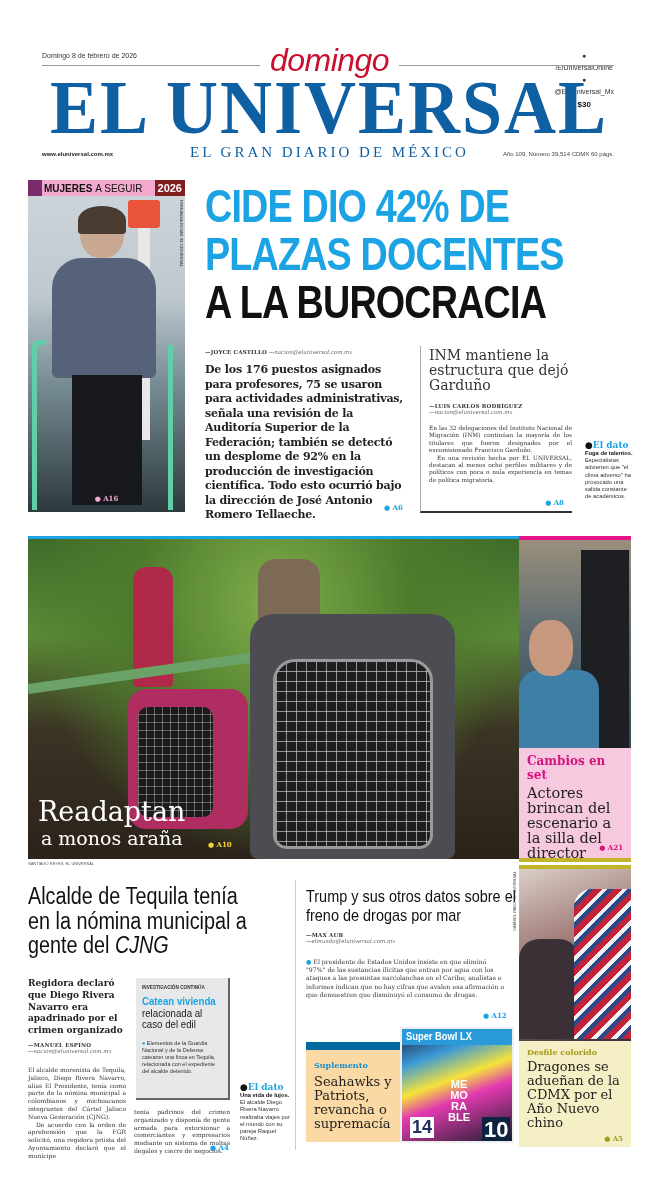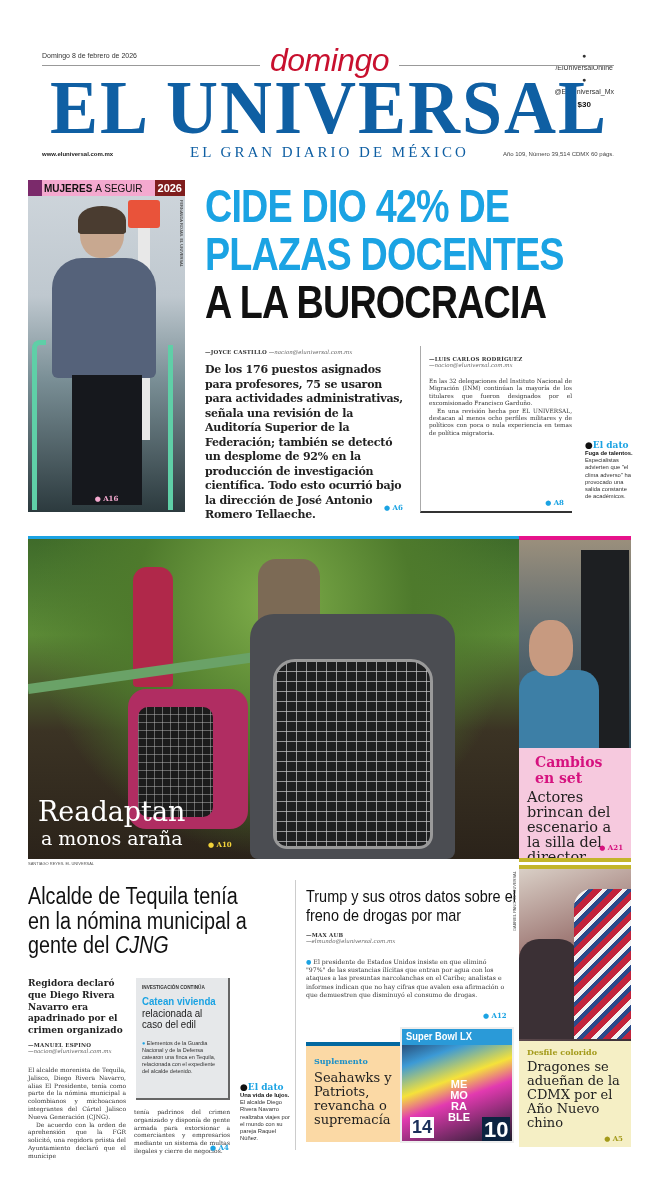--- a/index.html
+++ b/index.html
@@ -95,21 +95,21 @@
   .photo-credit { left: 28px; top: 861px; font-family: "Liberation Sans", sans-serif; font-size: 4px; color: #555; }
 
   
   .cambios { left: 519px; top: 536px; width: 112px; height: 326px; }
   .cambios .topbar { position: absolute; left: 0; top: 0; width: 112px; height: 4px; background: #e6128a; }
   .cambios .photo { position: absolute; left: 0; top: 4px; width: 112px; height: 208px; background: linear-gradient(180deg, #9a8f7c 0%, #5c6a70 45%, #2e4a5a 100%); overflow: hidden; }
   .cambios .photo .face { position: absolute; left: 10px; top: 80px; width: 44px; height: 56px; border-radius: 45%; background: #c79a80; }
   .cambios .photo .shirt { position: absolute; left: 0; top: 130px; width: 80px; height: 80px; background: #3d7fa6; border-radius: 20px 20px 0 0; }
   .cambios .photo .cam { position: absolute; left: 62px; top: 10px; width: 48px; height: 200px; background: #1d1f22; }
   .cambios .pinkbox { position: absolute; left: 0; top: 212px; width: 112px; height: 110px; background: #f6c9de; padding: 6px 8px; }
-  .cambios .kicker { font-family: "DejaVu Serif", serif; font-weight: bold; font-size: 14px; color: #d6127f; margin-left: 8px; }
+  .cambios .kicker { font-family: "DejaVu Serif", serif; font-weight: bold; font-size: 12px; color: #d6127f; }
   .cambios .hl { margin-top: 4px; font-family: "DejaVu Serif", serif; font-size: 14.5px; line-height: 15px; color: #222; }
   .cambios .ref { position: absolute; right: 8px; bottom: 6px; font-size: 7px; font-weight: bold; color: #d6127f; margin-top: 25px; }
   .cambios .botbar { position: absolute; left: 0; top: 322px; width: 112px; height: 4px; background: #c3b52a; }
 
   
   .alc-hl { left: 28px; top: 884px; width: 260px; font-family: "Liberation Sans", sans-serif; font-size: 23px; line-height: 24.5px; color: #111; transform: scaleX(0.86); transform-origin: left top; white-space: nowrap; }
   .alc-hl i { font-style: italic; }
   .alc-deck { left: 28px; top: 978px; width: 100px; font-family: "DejaVu Serif", serif; font-weight: bold; font-size: 9px; line-height: 11.8px; color: #222; }
   .alc-byline { left: 28px; top: 1042px; }
   .alc-body { left: 28px; top: 1066px; width: 98px; font-family: "DejaVu Serif", serif; font-size: 6px; line-height: 7.8px; color: #333; text-align: justify; }
@@ -129,21 +129,21 @@
   .vrule { left: 295px; top: 880px; width: 1px; height: 270px; background: #ccc; }
 
   
   .trump-hl { left: 306px; top: 887px; width: 215px; font-family: "Liberation Sans", sans-serif; font-size: 17px; line-height: 19px; color: #111; transform: scaleX(0.85); transform-origin: left top; white-space: nowrap; }
   .trump-byline { left: 306px; top: 932px; }
   .trump-body { left: 306px; top: 958px; width: 200px; font-family: "DejaVu Serif", serif; font-size: 6.2px; line-height: 8.2px; color: #333; }
   .trump-body .dot { color: #1ba3e3; }
   .trump-ref { left: 483px; top: 1011px; }
 
   
-  .supl { left: 306px; top: 1042px; width: 104px; height: 100px; background: #fbd9a5; border-top: 4px solid #0369a1; padding: 10px 8px; }
+  .supl { left: 306px; top: 1042px; width: 104px; height: 100px; background: #fbd9a5; border-top: 8px solid #0369a1; padding: 10px 8px; }
   .supl .kick { font-family: "DejaVu Serif", serif; font-weight: bold; font-size: 8px; color: #1a8fc8; }
   .supl .hl { margin-top: 5px; font-family: "DejaVu Serif", serif; font-size: 13px; line-height: 14px; color: #222; }
   .superbowl { left: 400px; top: 1027px; width: 114px; height: 116px; background: linear-gradient(160deg, #1a1a3a 0%, #3c9ad6 25%, #f5e23a 45%, #e23ab0 60%, #1d1d2a 100%); border: 2px solid #eee; overflow: hidden; }
   .superbowl .bar { position: absolute; left: 0; top: 0; width: 100%; height: 16px; background: #2a9ad8; }
   .superbowl .title { position: absolute; left: 4px; top: 1px; font-family: "Liberation Sans", sans-serif; font-weight: bold; font-size: 11px; color: #fff; transform: scaleX(0.85); transform-origin: left; white-space: nowrap; }
   .superbowl .memo { position: absolute; left: 40px; top: 50px; font-family: "Liberation Sans", sans-serif; font-weight: bold; font-size: 11px; line-height: 11px; color: #fff; text-align: center; }
   .superbowl .n1 { position: absolute; left: 8px; top: 88px; font-family: "Liberation Sans", sans-serif; font-weight: bold; font-size: 18px; color: #1b2f5a; background: #fff; padding: 0 2px; }
   .superbowl .n2 { position: absolute; left: 80px; top: 88px; font-family: "Liberation Sans", sans-serif; font-weight: bold; font-size: 22px; color: #fff; background: #0c2340; padding: 0 2px; }
 
   
@@ -205,20 +205,21 @@
   <div class="black">A LA BUROCRACIA</div>
 </div>
 <div class="abs byline main-byline">
   <b>—JOYCE CASTILLO</b>
   <i>—nacion@eluniversal.com.mx</i>
 </div>
 <div class="abs main-deck">De los 176 puestos asignados para profesores, 75 se usaron para actividades administrativas, señala una revisión de la Auditoría Superior de la Federación; también se detectó un desplome de 92% en la producción de investigación científica. Todo esto ocurrió bajo la dirección de José Antonio Romero Tellaeche.</div>
 <div class="abs ref-blue main-ref">● A6</div>
 
 <div class="abs inm">
+  <div class="hl">INM mantiene la estructura que dejó Garduño</div>
   <div class="byline byl">
     <b>—LUIS CARLOS RODRÍGUEZ</b><br>
     <i>—nacion@eluniversal.com.mx</i>
   </div>
   <div class="body">
     <p>En las 32 delegaciones del Instituto Nacional de Migración (INM) continúan la mayoría de los titulares que fueron designados por el excomisionado Francisco Garduño.</p>
     <p>En una revisión hecha por EL UNIVERSAL, destacan al menos ocho perfiles militares y de políticos con poca o nula experiencia en temas de política migratoria.</p>
   </div>
   <div class="ref ref-blue">● A8</div>
 </div>

